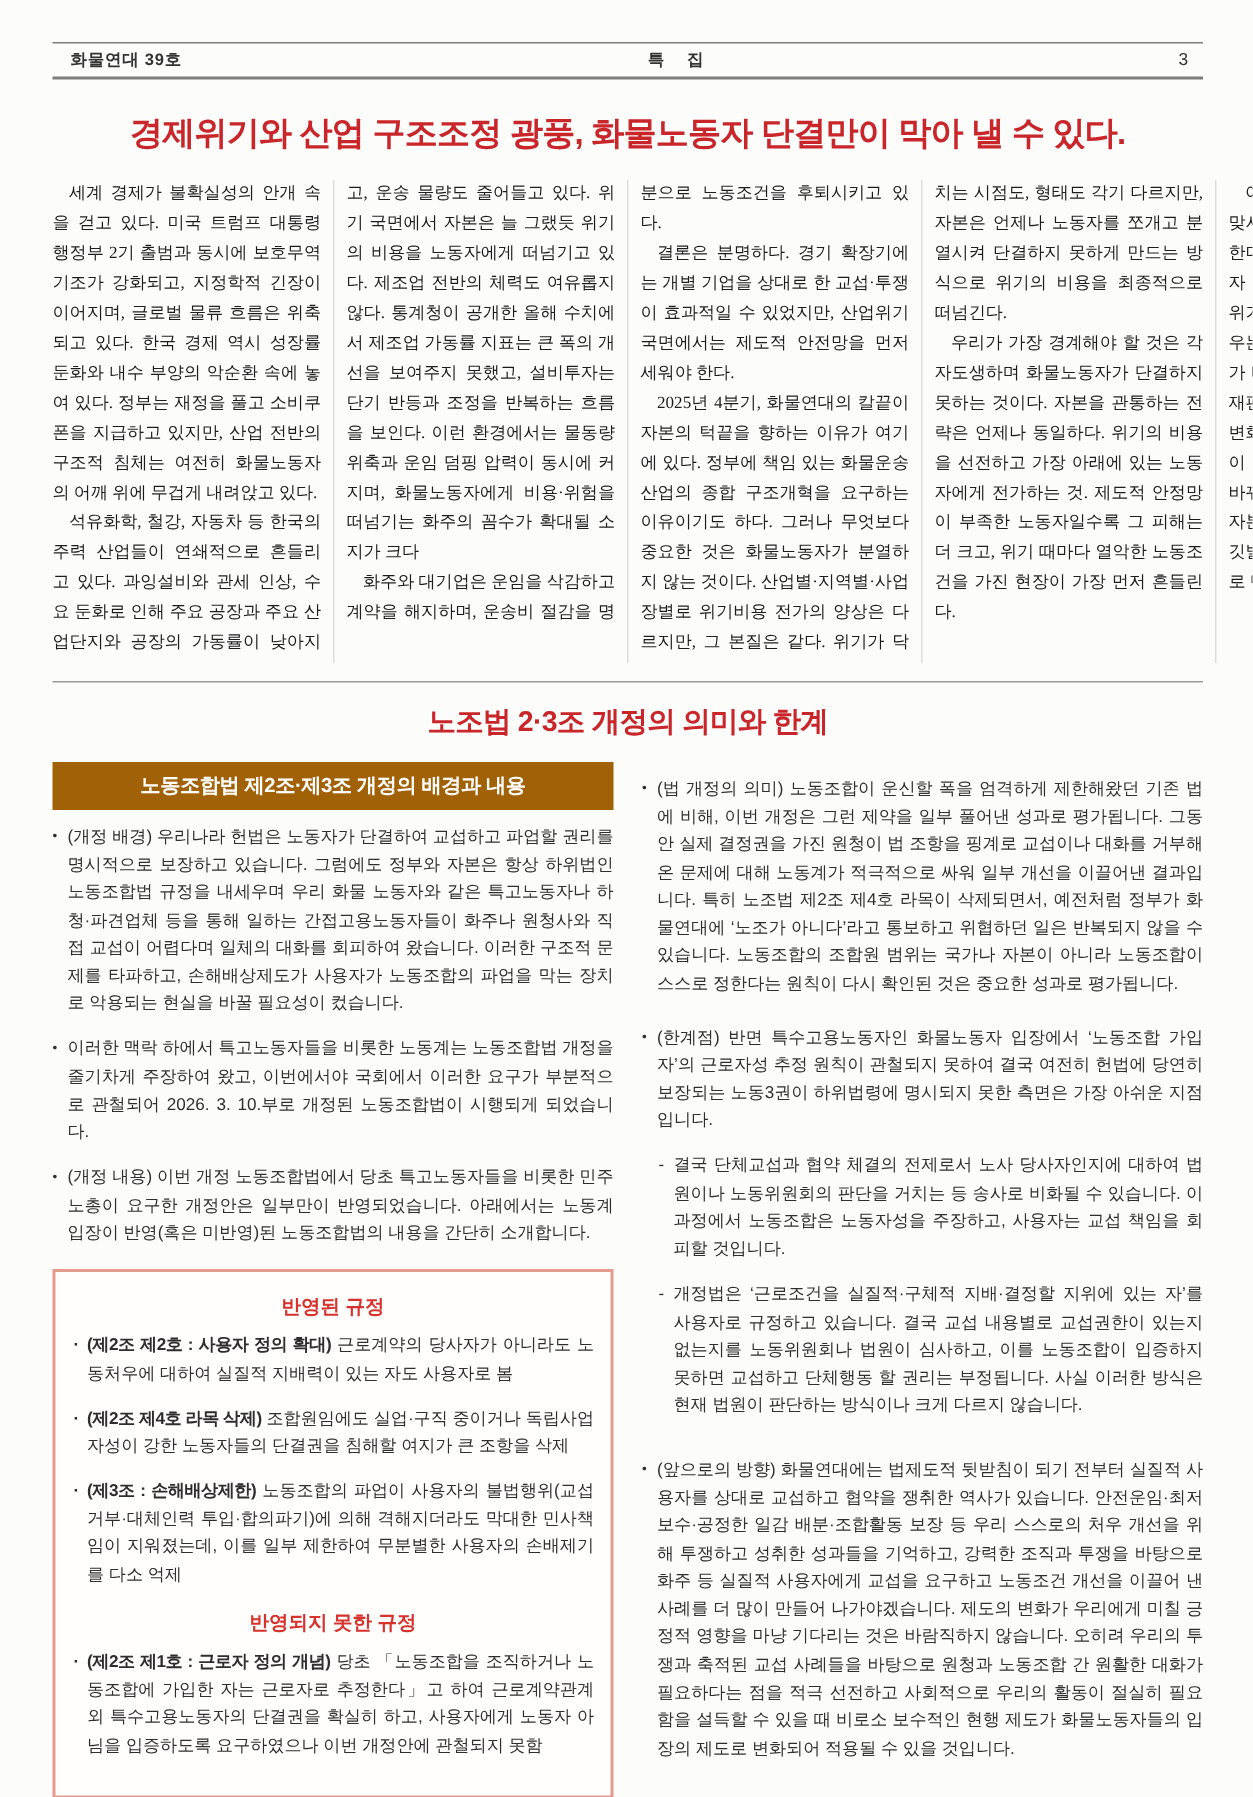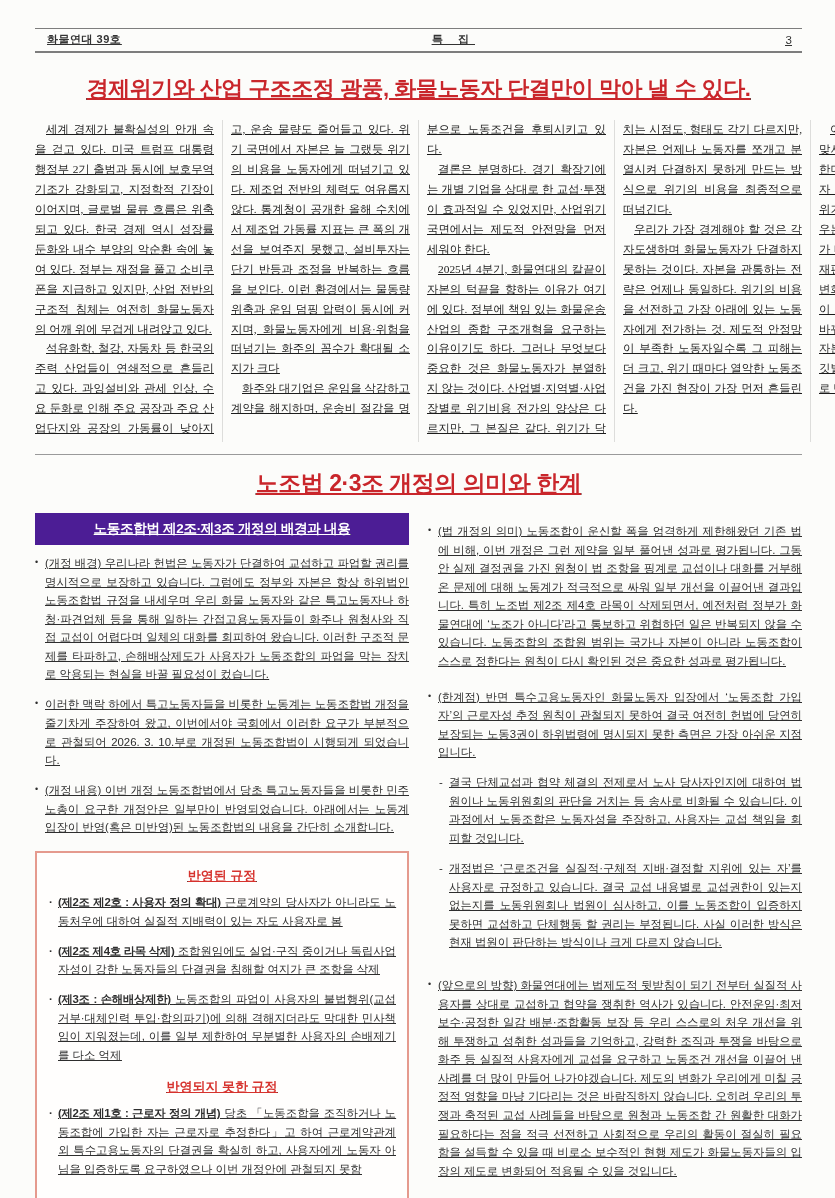--- a/index.html
+++ b/index.html
@@ -1,15 +1,15 @@
 <!DOCTYPE html>
 <html><head>
 <meta charset="utf-8">
 <style>
-  * { box-sizing: border-box; text-decoration: underline; }
+  * { box-sizing: border-box; }
   html,body { margin:0; padding:0; }
   body {
     width:835px; height:1198px;
     background:#fcfcfa;
     font-family:"Liberation Serif","DejaVu Serif",serif;
     color:#1c1c1c;
     overflow:hidden;
   }
   .page { position:relative; width:835px; height:1198px; padding:28px 33px 0 35px; }
 
@@ -44,33 +44,33 @@
   }
   .article1 p { margin:0; text-indent:11px; }
 
   .rule-sep { border:none; border-top:1px solid #9a9a9a; margin:12px 0 0; }
 
   
   .section-title {
     margin:13px 0 0;
     text-align:center;
     font-family:"Liberation Sans","DejaVu Sans",sans-serif;
-    font-size:23px; font-weight:bold; color:#c9262b;
+    font-size:19px; font-weight:bold; color:#c9262b;
     letter-spacing:-0.5px;
   }
   .two-col {
     margin-top:14px;
     display:grid; grid-template-columns:1fr 1fr; column-gap:19px;
     align-items:start;
     font-family:"Liberation Sans","DejaVu Sans",sans-serif;
     font-size:11.4px; line-height:1.63; color:#2e2e2e;
     text-align:justify;
   }
   .col-header {
-    background:#4c1d95; color:#ffffff;
+    background:#a16207; color:#ffffff;
     font-weight:bold; font-size:13.5px;
     text-align:center; padding:5px 0 5px;
     letter-spacing:-0.3px;
   }
   .bullet { position:relative; padding-left:10px; margin-top:9px; }
   .bullet::before {
     content:"\2022"; position:absolute; left:0; top:0;
     font-size:9px; line-height:1.9; color:#2e2e2e;
   }
   .dash { position:relative; padding-left:21px; margin-top:4px; }

